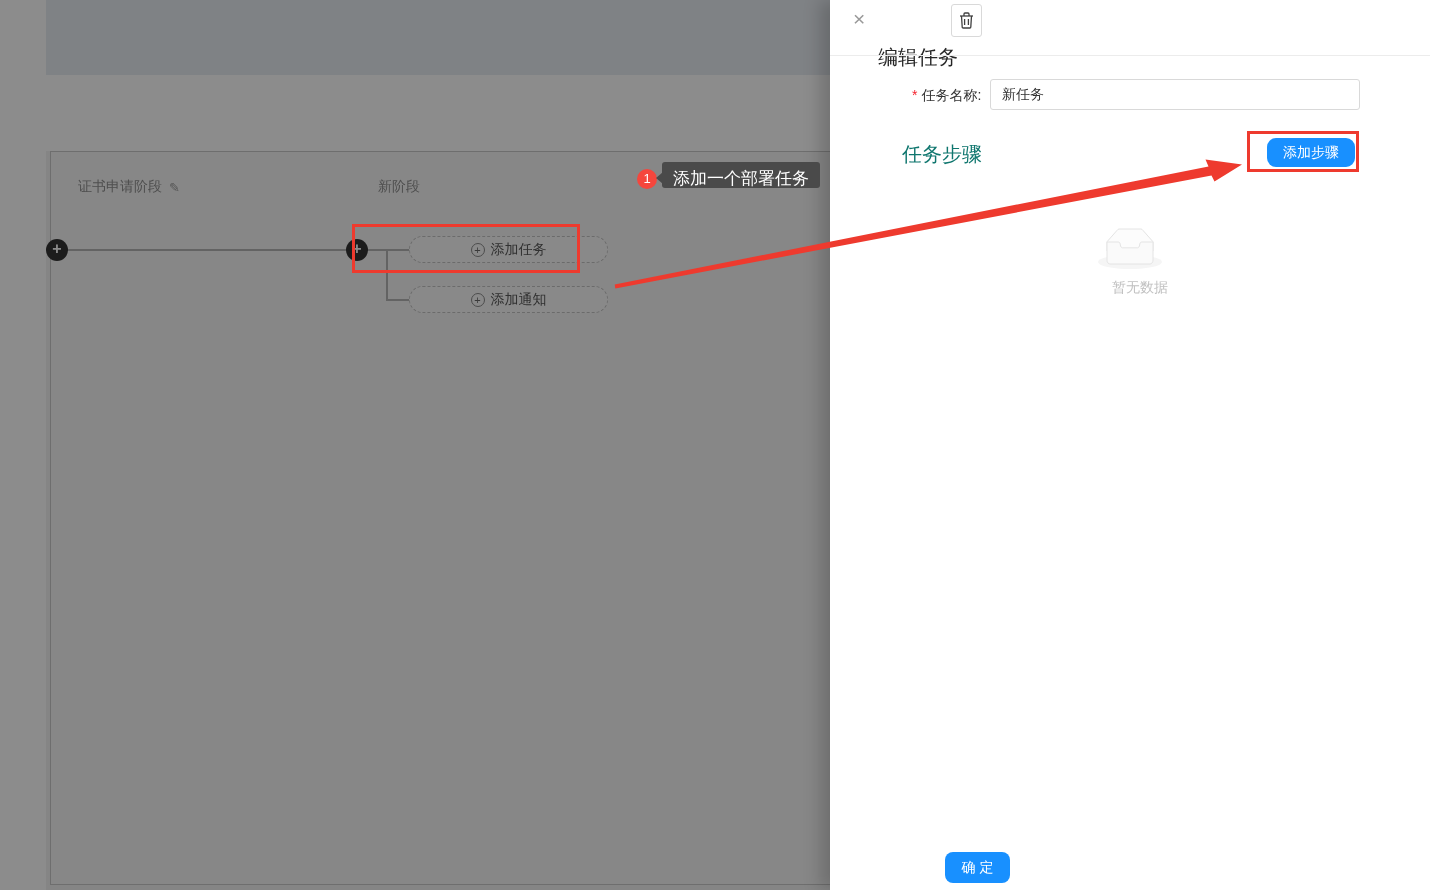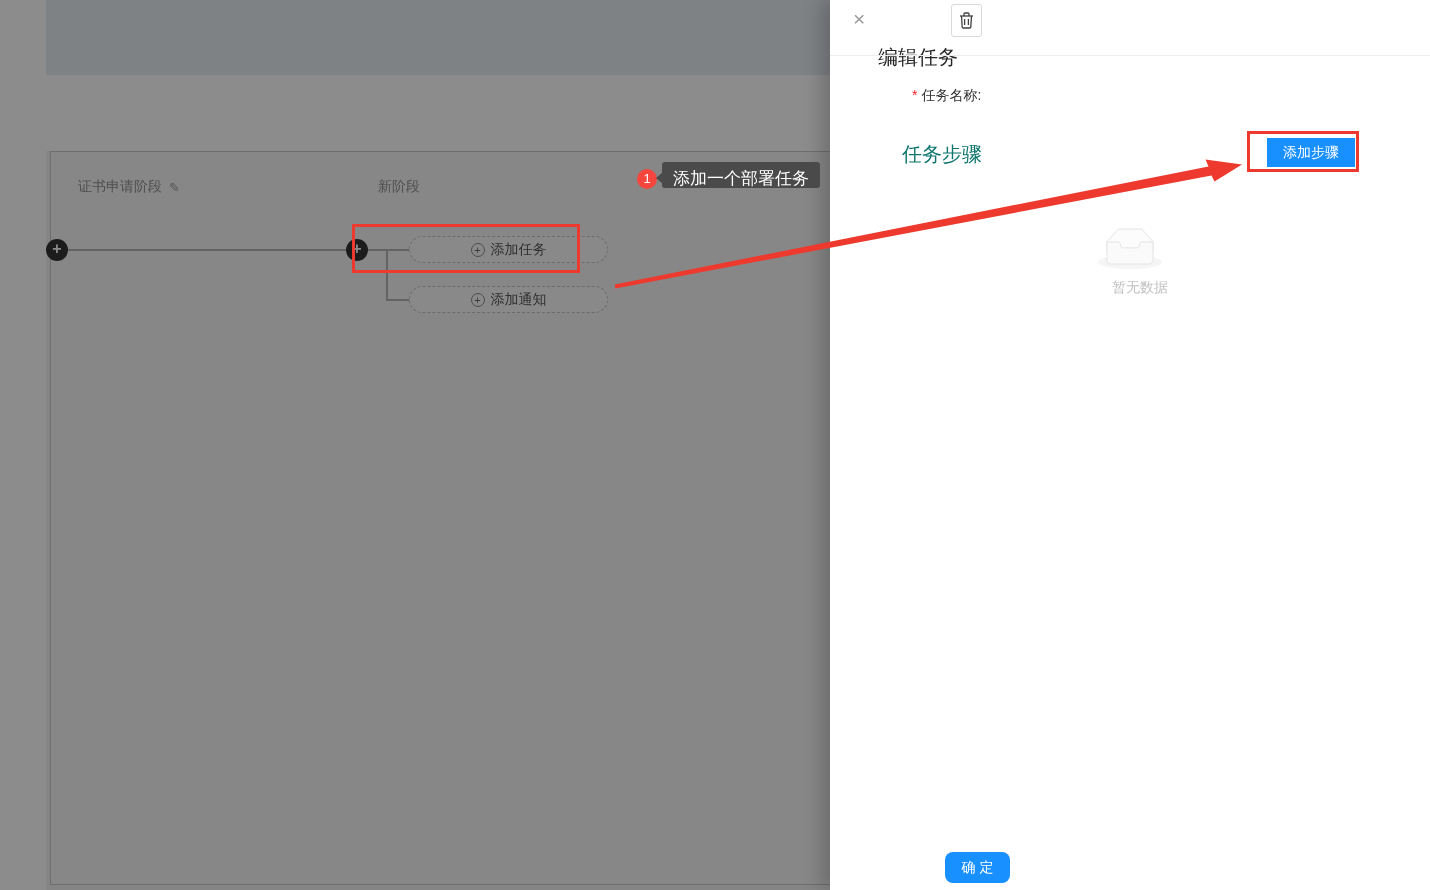--- a/index.html
+++ b/index.html
@@ -31,21 +31,21 @@
   .drawer-title { position:absolute; left:48px; top:11px; font-size:20px; font-weight:500; color:#262626;margin-top:33px; }
   .trash-btn { position:absolute; left:121px; top:4px; width:31px; height:33px; background:#fff;
     border:1px solid #d9d9d9; border-radius:3px; display:flex; align-items:center; justify-content:center; cursor:pointer; }
   .drawer-divider { position:absolute; left:0; top:55px; width:600px; height:1px; background:#ececec; }
   .form-label { position:absolute; left:82px; top:87px; font-size:14px; color:#333; }
   .req-star { color:#f5222d; margin-right:4px; }
   .name-input { position:absolute; left:160px; top:79px; width:370px; height:31px; border:1px solid #d9d9d9;
     border-radius:3px; padding:0 11px; font-size:14px; color:#333; outline:none; font-family:inherit; background:#fff; }
   .steps-title { position:absolute; left:72px; top:141px; font-size:20px; font-weight:400; color:#0f766e; }
   .btn-primary { background:#1890ff; color:#fff; border:none; font-size:14px; font-family:inherit; cursor:pointer; }
-  .add-step-btn { position:absolute; left:437px; top:138px; width:88px; height:29px; border-radius:0; }
+  .add-step-btn { position:absolute; left:437px; top:138px; width:88px; height:29px; border-radius:9px; }
   .confirm-btn { position:absolute; left:115px; top:852px; width:65px; height:31px; border-radius:8px; }
   .empty-wrap { position:absolute; left:0; top:228px; width:600px; text-align:center; }
   .empty-text { margin-top:6px; font-size:14px; color:#c1c1c1;margin-left:20px; }
   .anno { position:absolute; z-index:20; }
   .hl-rect { border:3px solid #ee3a2e; background:transparent; pointer-events:none; }
   .rect1 { left:352px; top:224px; width:228px; height:49px; }
   .rect2 { left:1247px; top:131px; width:112px; height:41px; }
   .step-badge { left:637px; top:169px; width:20px; height:20px; border-radius:50%; background:#f5463d;
     color:#fff; font-size:13px; line-height:20px; text-align:center; }
   .anno-tooltip { left:662px; top:162px; height:26px; line-height:33px; padding:0 11px; background:#4a4a4a;
@@ -106,20 +106,21 @@
       <path d="M2.5 4 L3.2 15 a1 1 0 0 0 1 1 h6.6 a1 1 0 0 0 1-1 L12.5 4"></path>
       <path d="M5.6 7 V13"></path>
         <path d="M9.4 7 V13"></path>
     </svg>
   </button>
   <div class="drawer-divider"></div>
 
   <div class="form-label">
     <span class="req-star">*</span><span>任务名称:</span>
   </div>
+  <input class="name-input" type="text" value="新任务" style="">
 
   <div class="steps-title">任务步骤</div>
   <button class="btn-primary add-step-btn">添加步骤</button>
 
   <div class="empty-wrap">
     <svg width="64" height="41" viewBox="0 0 64 41">
       <g fill="none" fill-rule="evenodd" transform="translate(0 1)">
         <ellipse cx="32" cy="33" rx="32" ry="7" fill="#f5f5f5"></ellipse>
         <g stroke="#e4e4e4" fill-rule="nonzero">
           <path d="M55 12.76L44.854 1.258C44.367.474 43.656 0 42.907 0H21.093c-.749 0-1.46.474-1.947 1.257L9 12.761V22h46v-9.24z" fill="#fcfcfc"></path>

